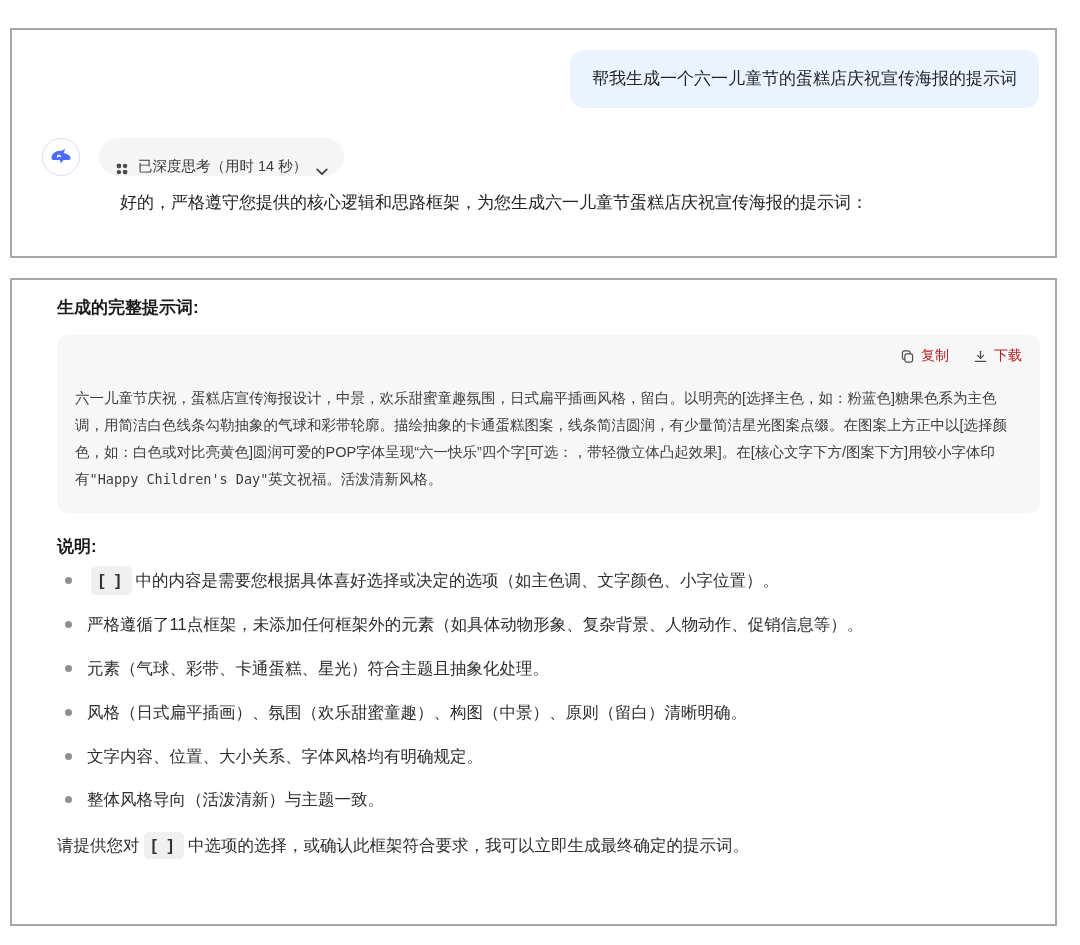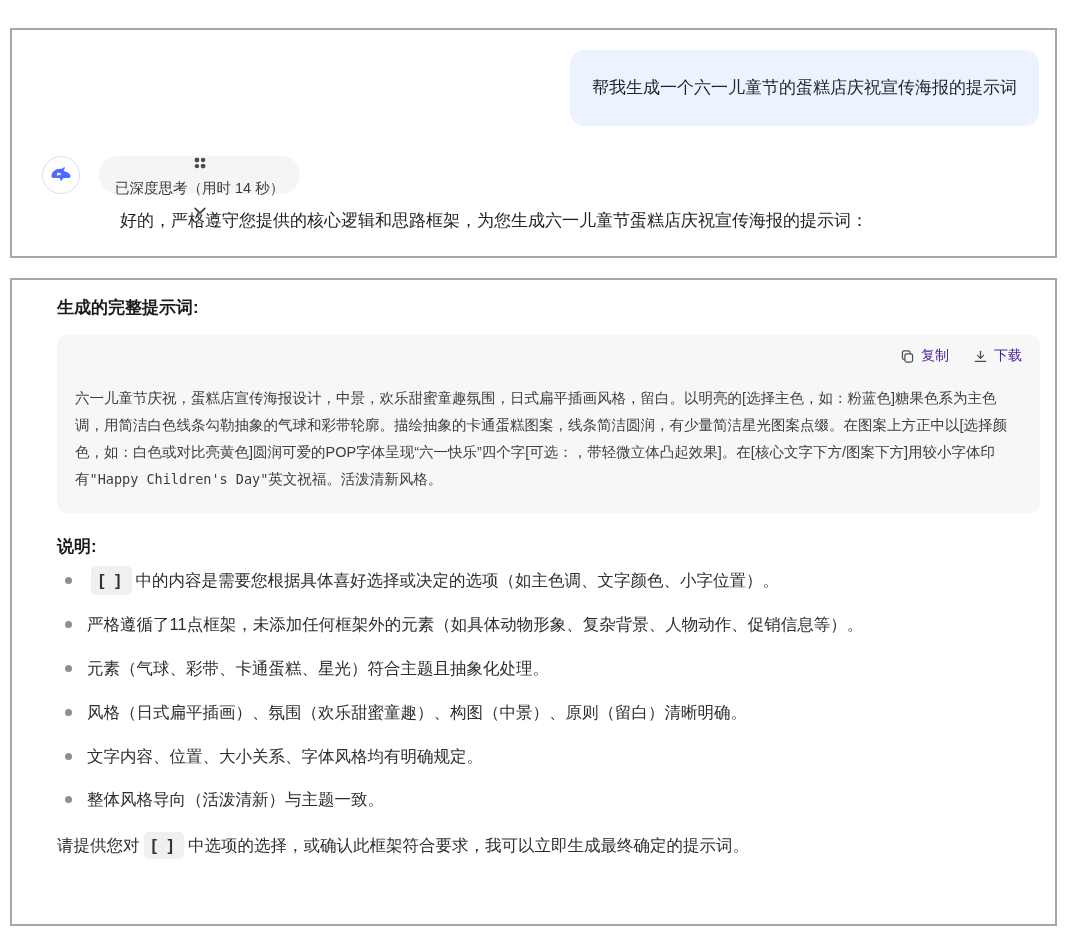--- a/index.html
+++ b/index.html
@@ -3,33 +3,33 @@
 <meta charset="utf-8">
 <style>
   * { margin:0; padding:0; box-sizing:border-box; }
   html,body { width:1080px; height:945px; background:#ffffff; font-family:"Liberation Sans","DejaVu Sans",sans-serif; color:#262626; }
   .panel { position:absolute; left:10px; width:1047px; border:2px solid #a7a7a7; background:#fff; }
   #chat-panel { top:28px; height:230px; }
   #result-panel { top:278px; height:648px; }
 
   
   .bubble-row { display:flex; justify-content:flex-end; padding:20px 16px 0 0; }
-  .user-bubble { background:#ebf3fe; border-radius:14px; padding:25px 22px; font-size:17px; color:#1f2329; line-height:1.5; }
+  .user-bubble { background:#ebf3fe; border-radius:14px; padding:16px 22px; font-size:17px; color:#1f2329; line-height:1.5; }
 
   .assistant-row { display:flex; align-items:center; gap:19px; margin:30px 0 0 30px; }
   .avatar { width:38px; height:38px; border-radius:50%; border:1.5px solid #d9defb; background:#fff; display:flex; align-items:center; justify-content:center; flex:0 0 auto; }
-  .deep-think { display:inline-flex; align-items:center; gap:9px; background:#f5f5f6; border:none; border-radius:19px; height:38px; padding:0 16px; font-size:14.5px; color:#3b3b3b; cursor:pointer; font-family:inherit;flex-direction:column; }
+  .deep-think { display:inline-flex; align-items:flex-end; gap:9px; background:#f5f5f6; border:none; border-radius:19px; height:38px; padding:0 16px; font-size:14.5px; color:#3b3b3b; cursor:pointer; font-family:inherit; }
   .assistant-response { margin:14px 0 0 108px; font-size:17px; color:#1f1f1f; line-height:1.5; }
 
   
   .result-inner { padding:16px 15px 0 45px; }
   .section-heading { font-size:17px; font-weight:bold; color:#1a1a1a; margin-bottom:16px; }
   .code-block { background:#f7f7f8; border-radius:10px; padding:12px 18px 20px 18px; margin-bottom:22px; }
   .code-toolbar { display:flex; justify-content:flex-end; gap:24px; }
-  .tool-btn { display:inline-flex; align-items:center; gap:6px; background:none; border:none; font-size:14px; color:#4c1d95; cursor:pointer; font-family:inherit; }
+  .tool-btn { display:inline-flex; align-items:center; gap:6px; background:none; border:none; font-size:14px; color:#b91c1c; cursor:pointer; font-family:inherit; }
   .prompt-text { margin-top:20px; font-size:14.5px; line-height:27px; color:#3d3d3d; word-break:break-all; }
   .mono { font-family:"DejaVu Sans Mono","Liberation Mono",monospace; font-size:13.5px; }
 
   .notes-heading { margin-bottom:8px; }
   ul.notes { list-style:none; }
   ul.notes li { position:relative; padding-left:30px; font-size:16.5px; line-height:1.75; color:#2e2e2e; margin-bottom:15px; }
   ul.notes li::before { content:""; position:absolute; left:8px; top:11px; width:7px; height:7px; border-radius:50%; background:#8f8f8f; }
   .inline-code { display:inline-block; font-family:"Liberation Sans",sans-serif; font-weight:bold; background:#f0f0f1; border-radius:5px; padding:0 8px; margin:0 4px; color:#333; letter-spacing:3px; }
   .inline-code:empty { display:none; }
   .footer-note { font-size:16.5px; color:#2e2e2e; line-height:1.6; margin-top:18px; }

